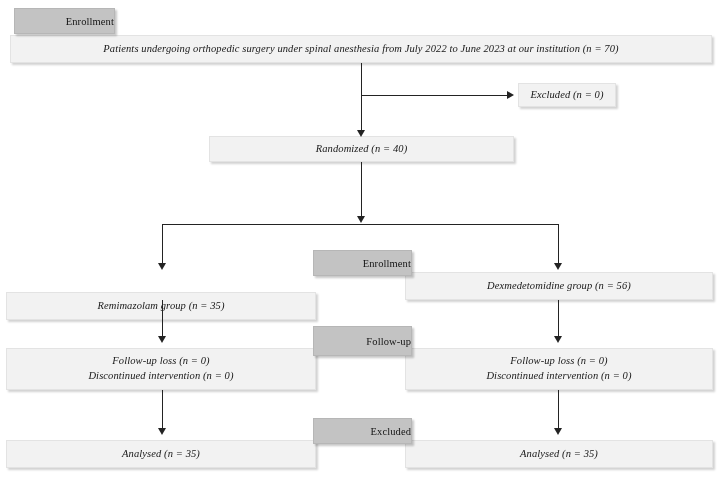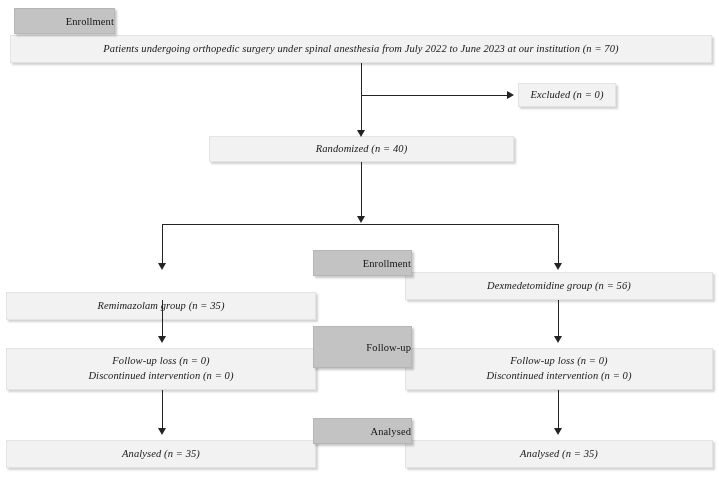--- a/index.html
+++ b/index.html
@@ -140,42 +140,42 @@
   <div class="box" style="left:405px; top:272px; width:308px; height:28px;">
     <span class="line">Dexmedetomidine group (n = 56)</span>
   </div>
 
   <div class="vline" style="left:162px; top:300px; height:38px;"></div>
   <div class="arrow-down" style="left:158px; top:336px;"></div>
 
   <div class="vline" style="left:558px; top:300px; height:38px;"></div>
   <div class="arrow-down" style="left:554px; top:336px;"></div>
 
-  <div class="stage" style="left:313px; top:326px; width:99px; height:42px;">
+  <div class="stage" style="left:313px; top:326px; width:99px; height:30px;">
     <span>Follow-up</span>
   </div>
 
   <div class="box" style="left:6px; top:348px; width:310px; height:42px;">
     <span class="line">Follow-up loss (n = 0)</span>
     <span class="line">Discontinued intervention (n = 0)</span>
   </div>
 
   <div class="box" style="left:405px; top:348px; width:308px; height:42px;">
     <span class="line">Follow-up loss (n = 0)</span>
     <span class="line">Discontinued intervention (n = 0)</span>
   </div>
 
   <div class="vline" style="left:162px; top:390px; height:40px;"></div>
   <div class="arrow-down" style="left:158px; top:428px;"></div>
 
   <div class="vline" style="left:558px; top:390px; height:40px;"></div>
   <div class="arrow-down" style="left:554px; top:428px;"></div>
 
   <div class="stage" style="left:313px; top:418px; width:99px; height:26px;">
-    <span>Analysed</span>
+    <span>Excluded</span>
   </div>
 
   <div class="box" style="left:6px; top:440px; width:310px; height:28px;">
     <span class="line">Analysed (n = 35)</span>
   </div>
 
   <div class="box" style="left:405px; top:440px; width:308px; height:28px;">
     <span class="line">Analysed (n = 35)</span>
   </div>
 

